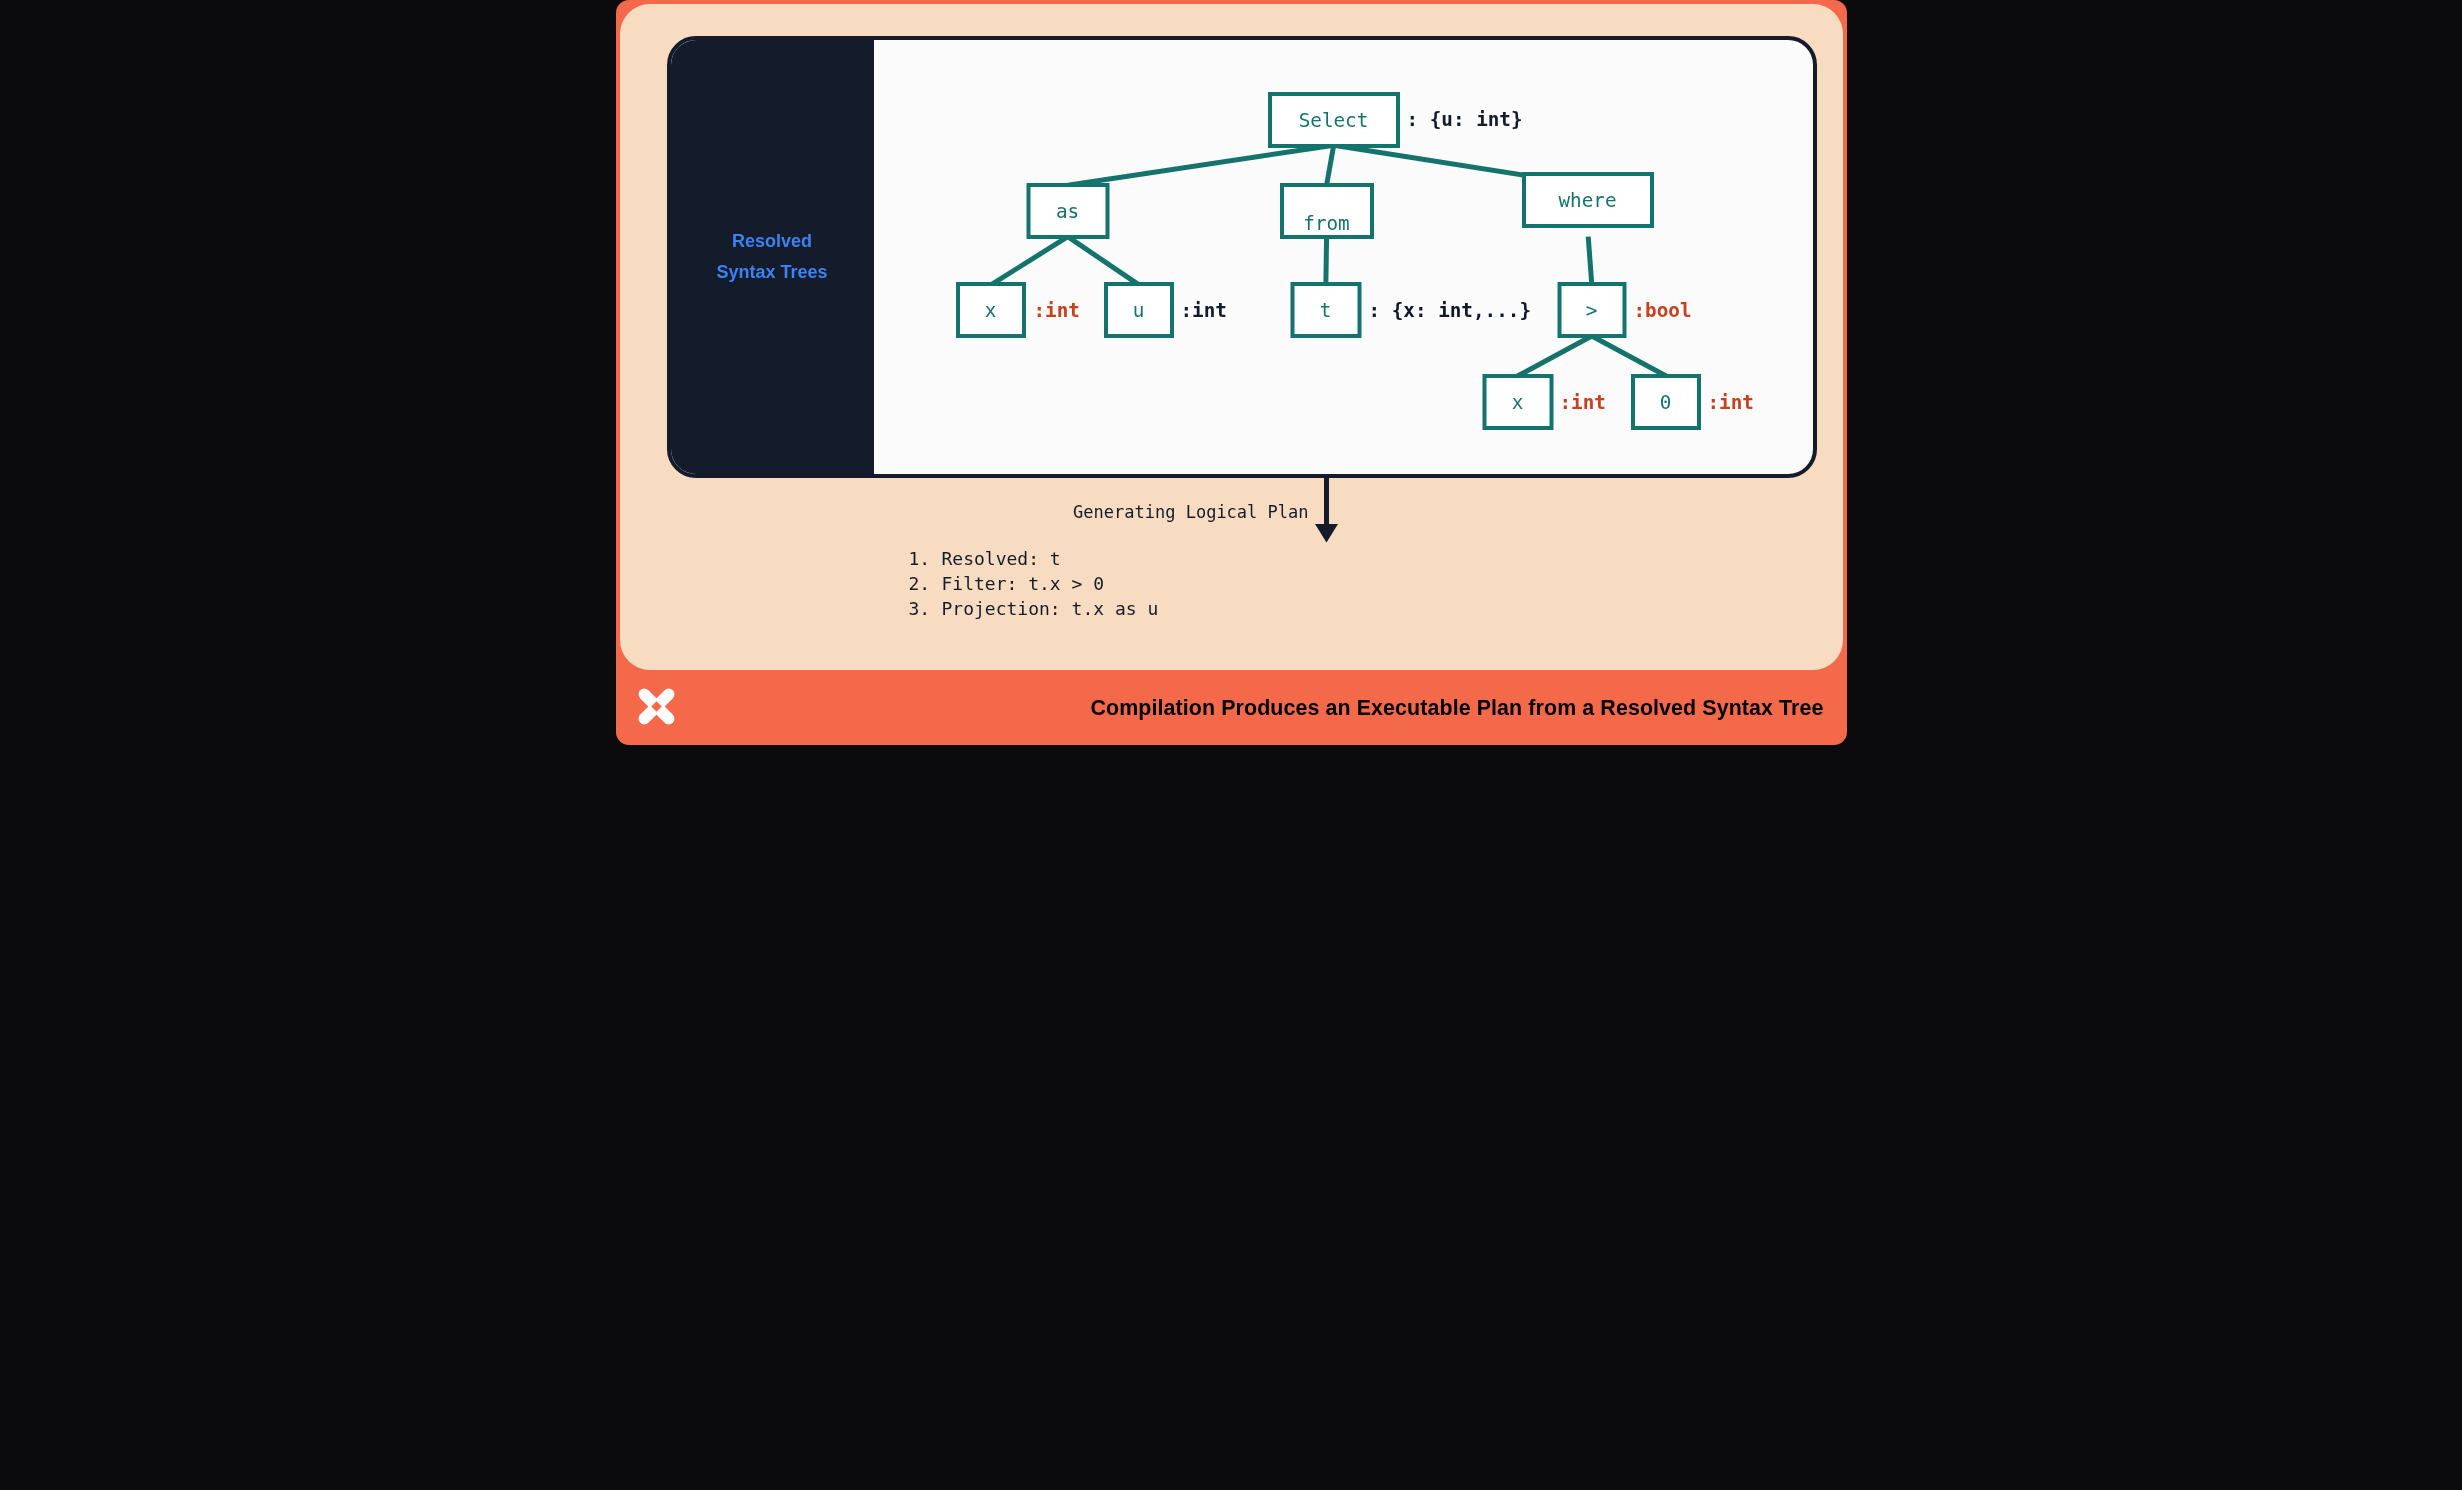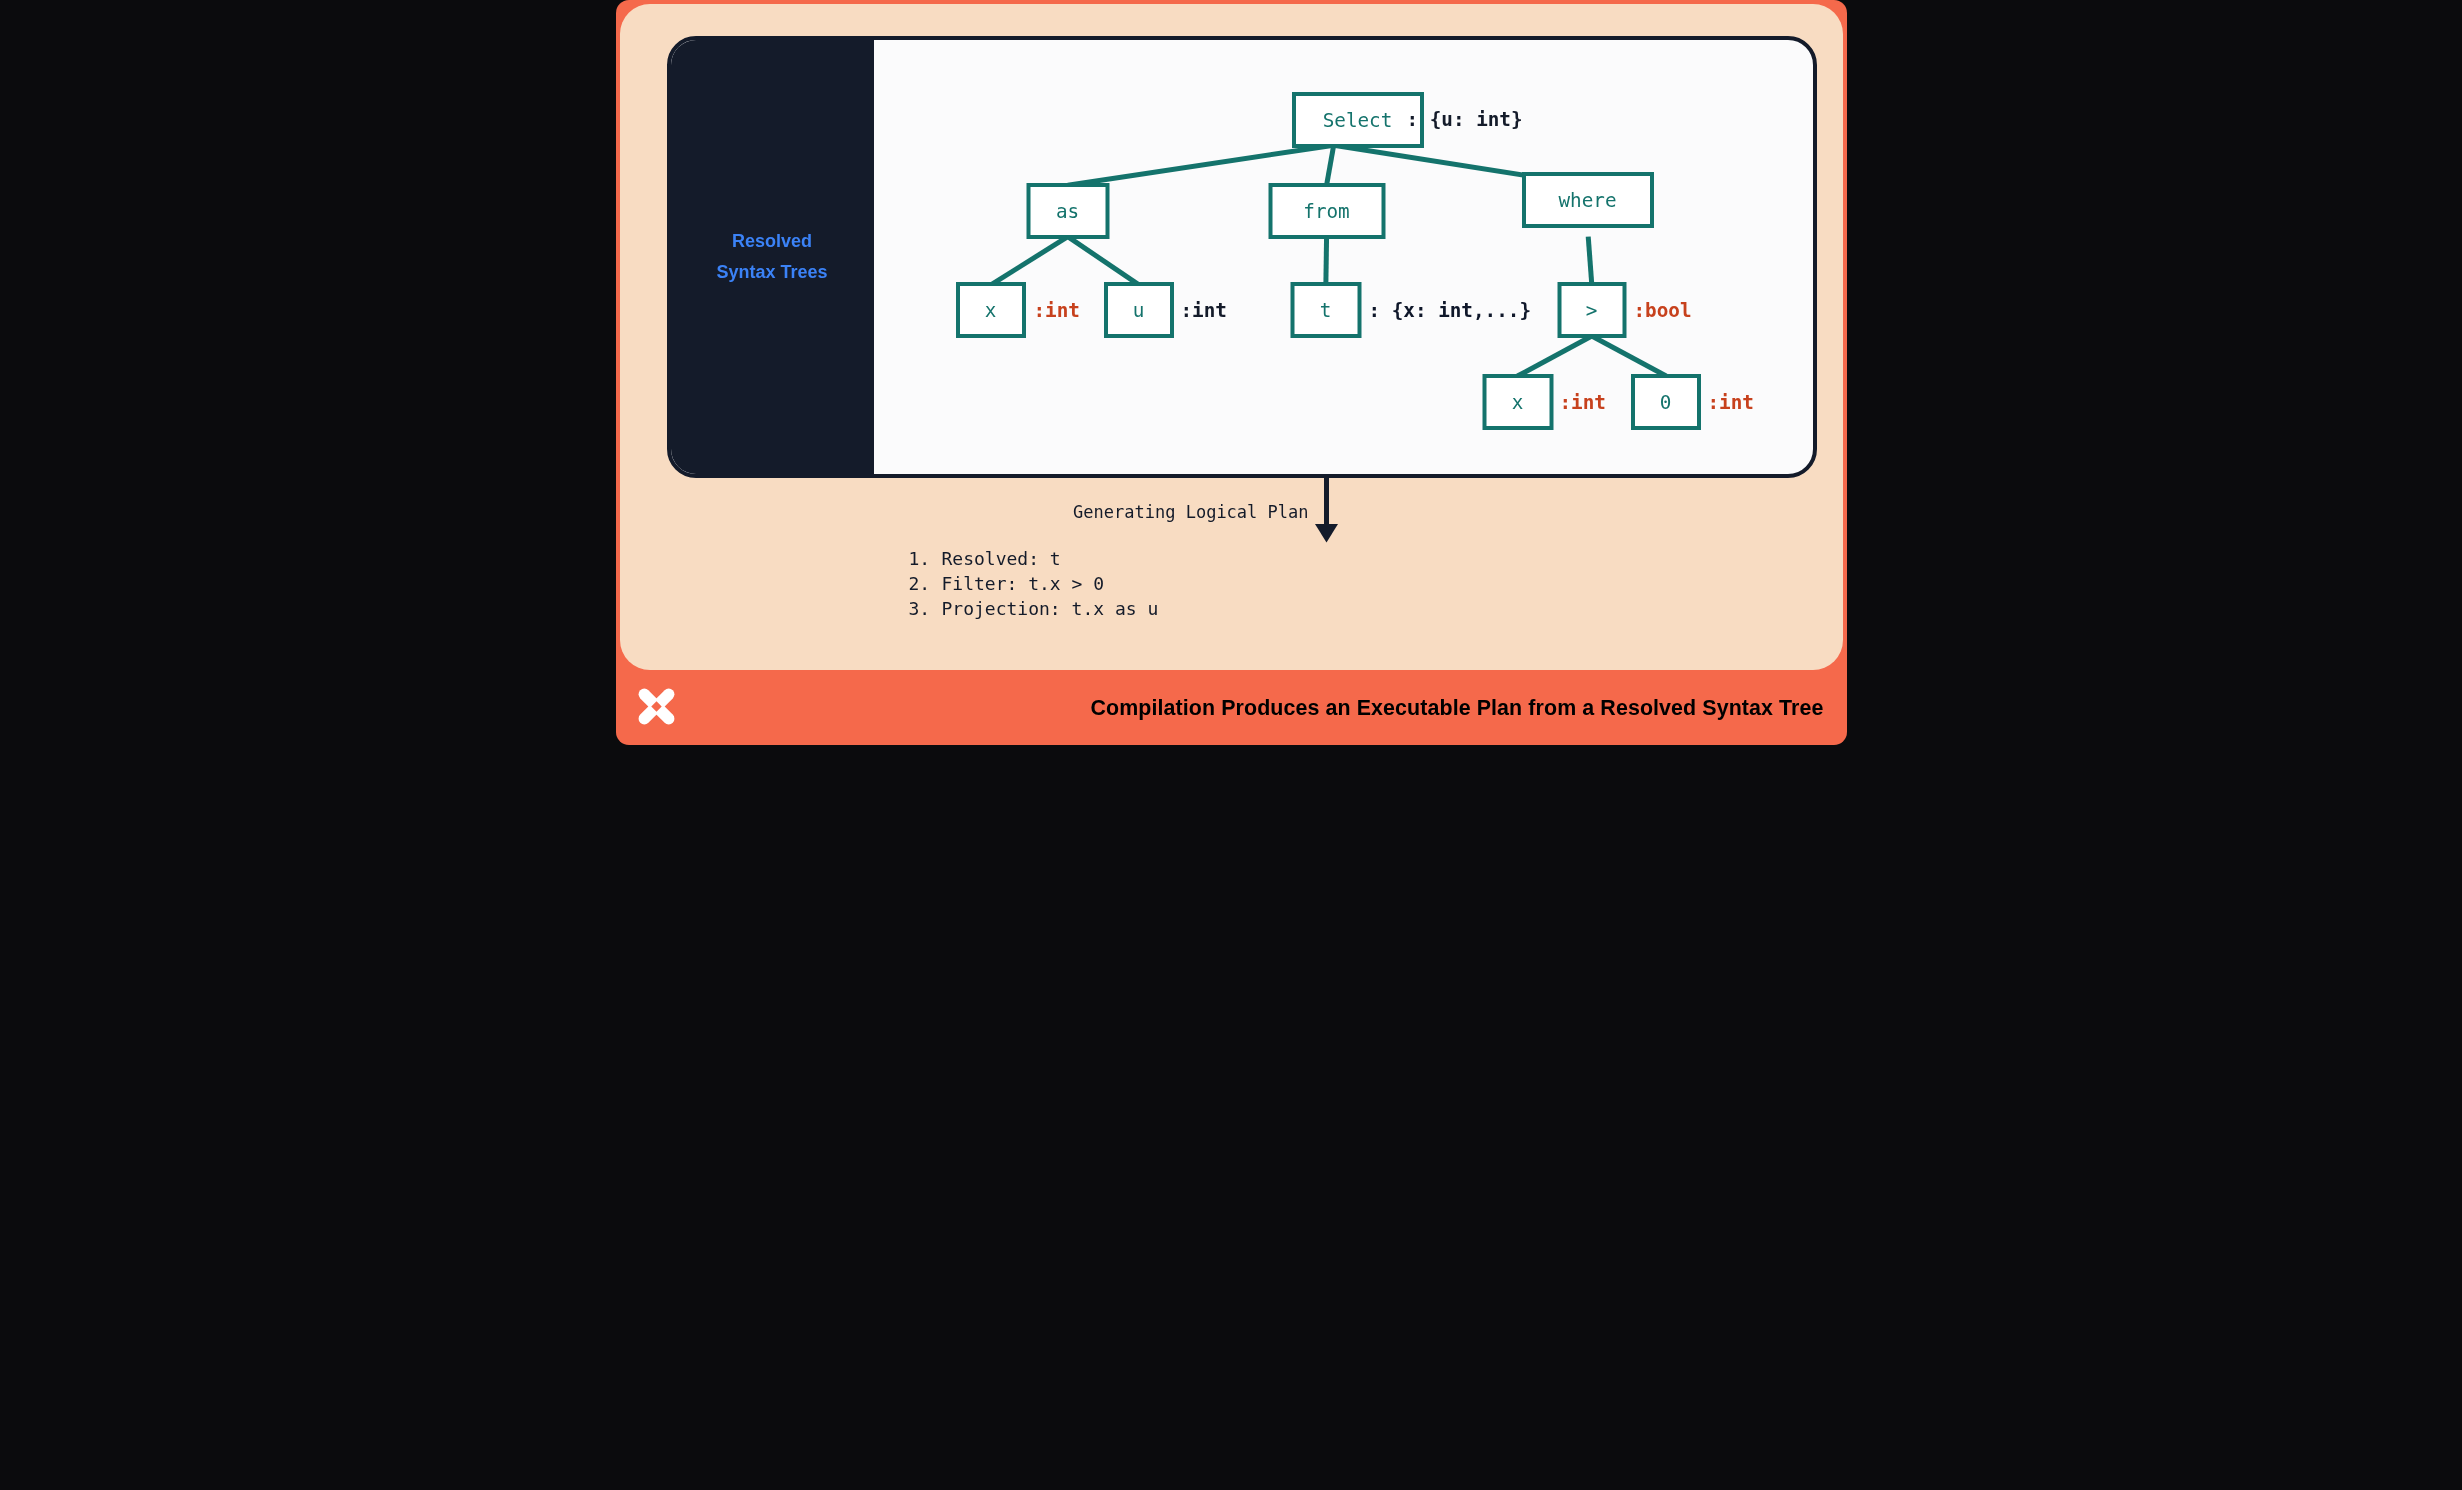--- a/index.html
+++ b/index.html
@@ -77,28 +77,28 @@
       <line x1="1004" y1="203" x2="1360" y2="259" stroke="#14736C" stroke-width="7"></line>
       <line x1="632" y1="331" x2="525" y2="398" stroke="#14736C" stroke-width="7"></line>
       <line x1="632" y1="331" x2="731" y2="398" stroke="#14736C" stroke-width="7"></line>
       <line x1="994" y1="331" x2="993" y2="398" stroke="#14736C" stroke-width="7"></line>
       <line x1="1360" y1="331" x2="1365" y2="398" stroke="#14736C" stroke-width="7"></line>
       <line x1="1365" y1="470" x2="1261" y2="526" stroke="#14736C" stroke-width="7"></line>
       <line x1="1365" y1="470" x2="1469" y2="526" stroke="#14736C" stroke-width="7"></line>
     </svg>
 
   <div id="tree-layer">
-      <div class="tree-node" style="left: 718px; top: 92px; width: 132px; margin-left: 24px;">
+      <div class="tree-node" style="left: 718px; top: 92px; width: 132px;">
         <span>Select</span>
       </div>
       <div class="node-ann" style="left: 791px; top: 119px; color: rgb(20, 27, 42);">: {u: int}</div>
       <div class="tree-node" style="left: 452px; top: 183px; width: 83px;">
         <span>as</span>
       </div>
-      <div class="tree-node" style="left: 711px; top: 183px; width: 117px;">
+      <div class="tree-node" style="left: 711px; top: 183px; width: 94px; align-items: flex-end;">
         <span>from</span>
       </div>
       <div class="tree-node" style="left: 972px; top: 172px; width: 132px;">
         <span>where</span>
       </div>
       <div class="tree-node" style="left: 375px; top: 282px; width: 70px;">
         <span>x</span>
       </div>
       <div class="node-ann" style="left: 418px; top: 310px; color: rgb(199, 65, 29);">:int</div>
       <div class="tree-node" style="left: 523px; top: 282px; width: 70px;">

